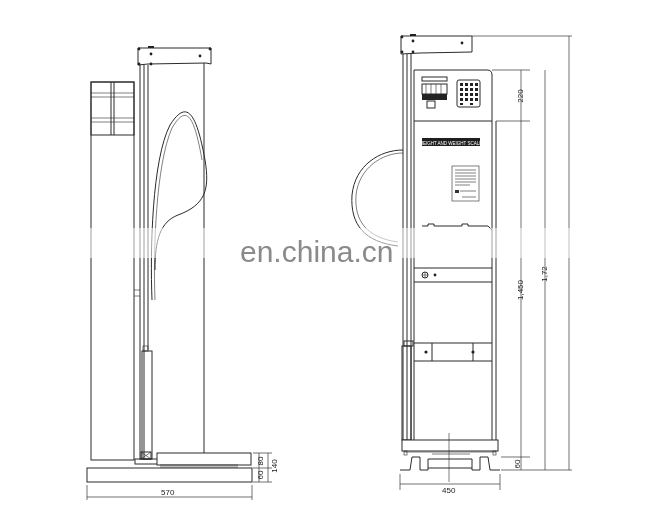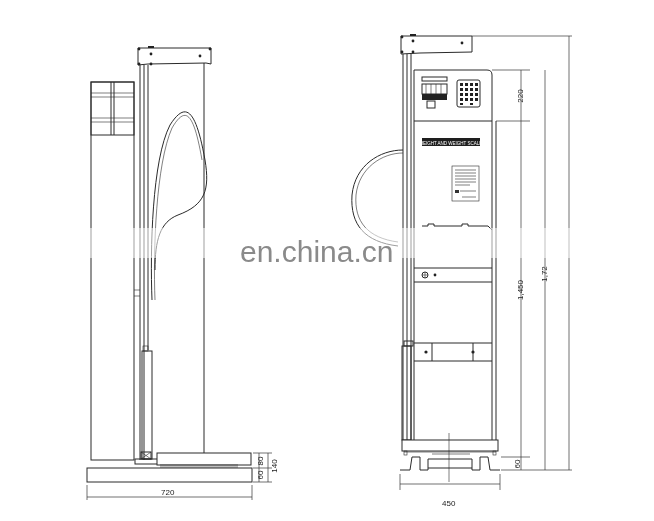--- a/index.html
+++ b/index.html
@@ -204,22 +204,22 @@
       <line class="dim" x1="569" y1="36" x2="569" y2="470"></line>
     </g>
   </g>
 
   <g>
     <rect x="80" y="228" width="510" height="30" fill="#ffffff" opacity="0.55"></rect>
     <text class="wm" x="240" y="262">en.china.cn</text>
   </g>
 </svg>
 
-<div class="lbl" style="left:161px; top:489px;">720</div>
+<div class="lbl" style="left:161px; top:489px;">570</div>
 <div class="lbl rot" style="left:257px; top:457px;">80</div>
 <div class="lbl rot" style="left:257px; top:471px;">60</div>
 <div class="lbl rot" style="left:268px; top:462px;">140</div>
 
-<div class="lbl" style="left:442px; top:500px;">450</div>
+<div class="lbl" style="left:442px; top:487px;">450</div>
 <div class="lbl rot" style="left:514px; top:92px;">220</div>
 <div class="lbl rot" style="left:511px; top:286px;">1,450</div>
 <div class="lbl rot" style="left:537px; top:270px;">1,72</div>
 <div class="lbl rot" style="left:514px; top:460px;">60</div>
 
 </body></html>

